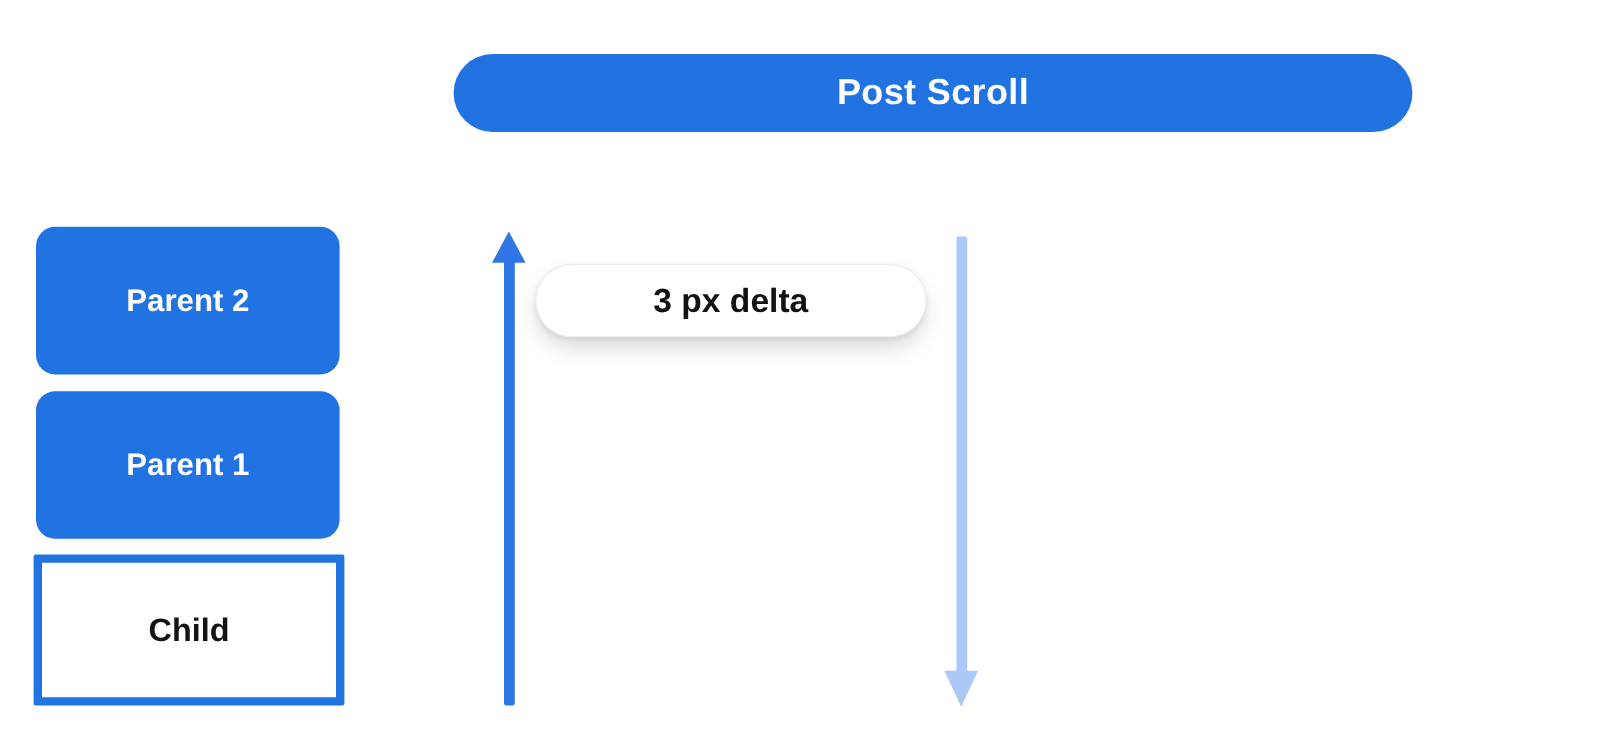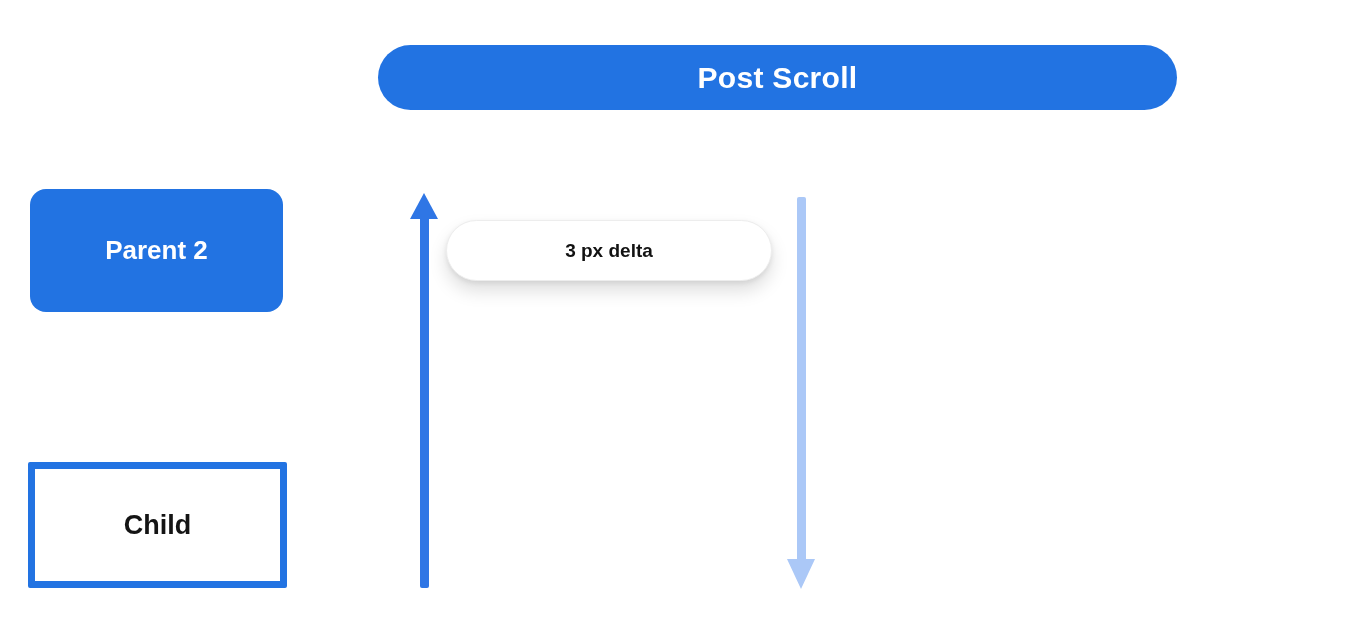--- a/index.html
+++ b/index.html
@@ -126,21 +126,21 @@
     left: 446px;
     top: 220px;
     width: 326px;
     height: 61px;
     background: #ffffff;
     border: 1px solid #ededed;
     box-shadow: 0 10px 18px rgba(0, 0, 0, 0.13), 0 2px 5px rgba(0, 0, 0, 0.08);
   }
   .pill.white-pill span {
     color: #121212;
-    font-size: 19px;
+    font-size: 28px;
     font-weight: 600;
   }
   .pill.blue-pill {
     left: 446px;
     top: 498px;
     width: 330px;
     height: 61px;
     background: #2273e2;
   }
   .pill.blue-pill span {
@@ -155,20 +155,23 @@
 <div class="canvas">
 
   <div class="banner-pill">
     <span>Post Scroll</span>
   </div>
 
   <div class="node filled node-parent-2">
     <span>Parent 2</span>
   </div>
 
+  <div class="node filled node-parent-1">
+    <span>Parent 1</span>
+  </div>
 
   <div class="node outlined">
     <span>Child</span>
   </div>
 
   <div class="up-arrow-head"></div>
   <div class="arrow-line up-arrow-line"></div>
 
   <div class="arrow-line down-arrow-line"></div>
   <div class="down-arrow-head"></div>

